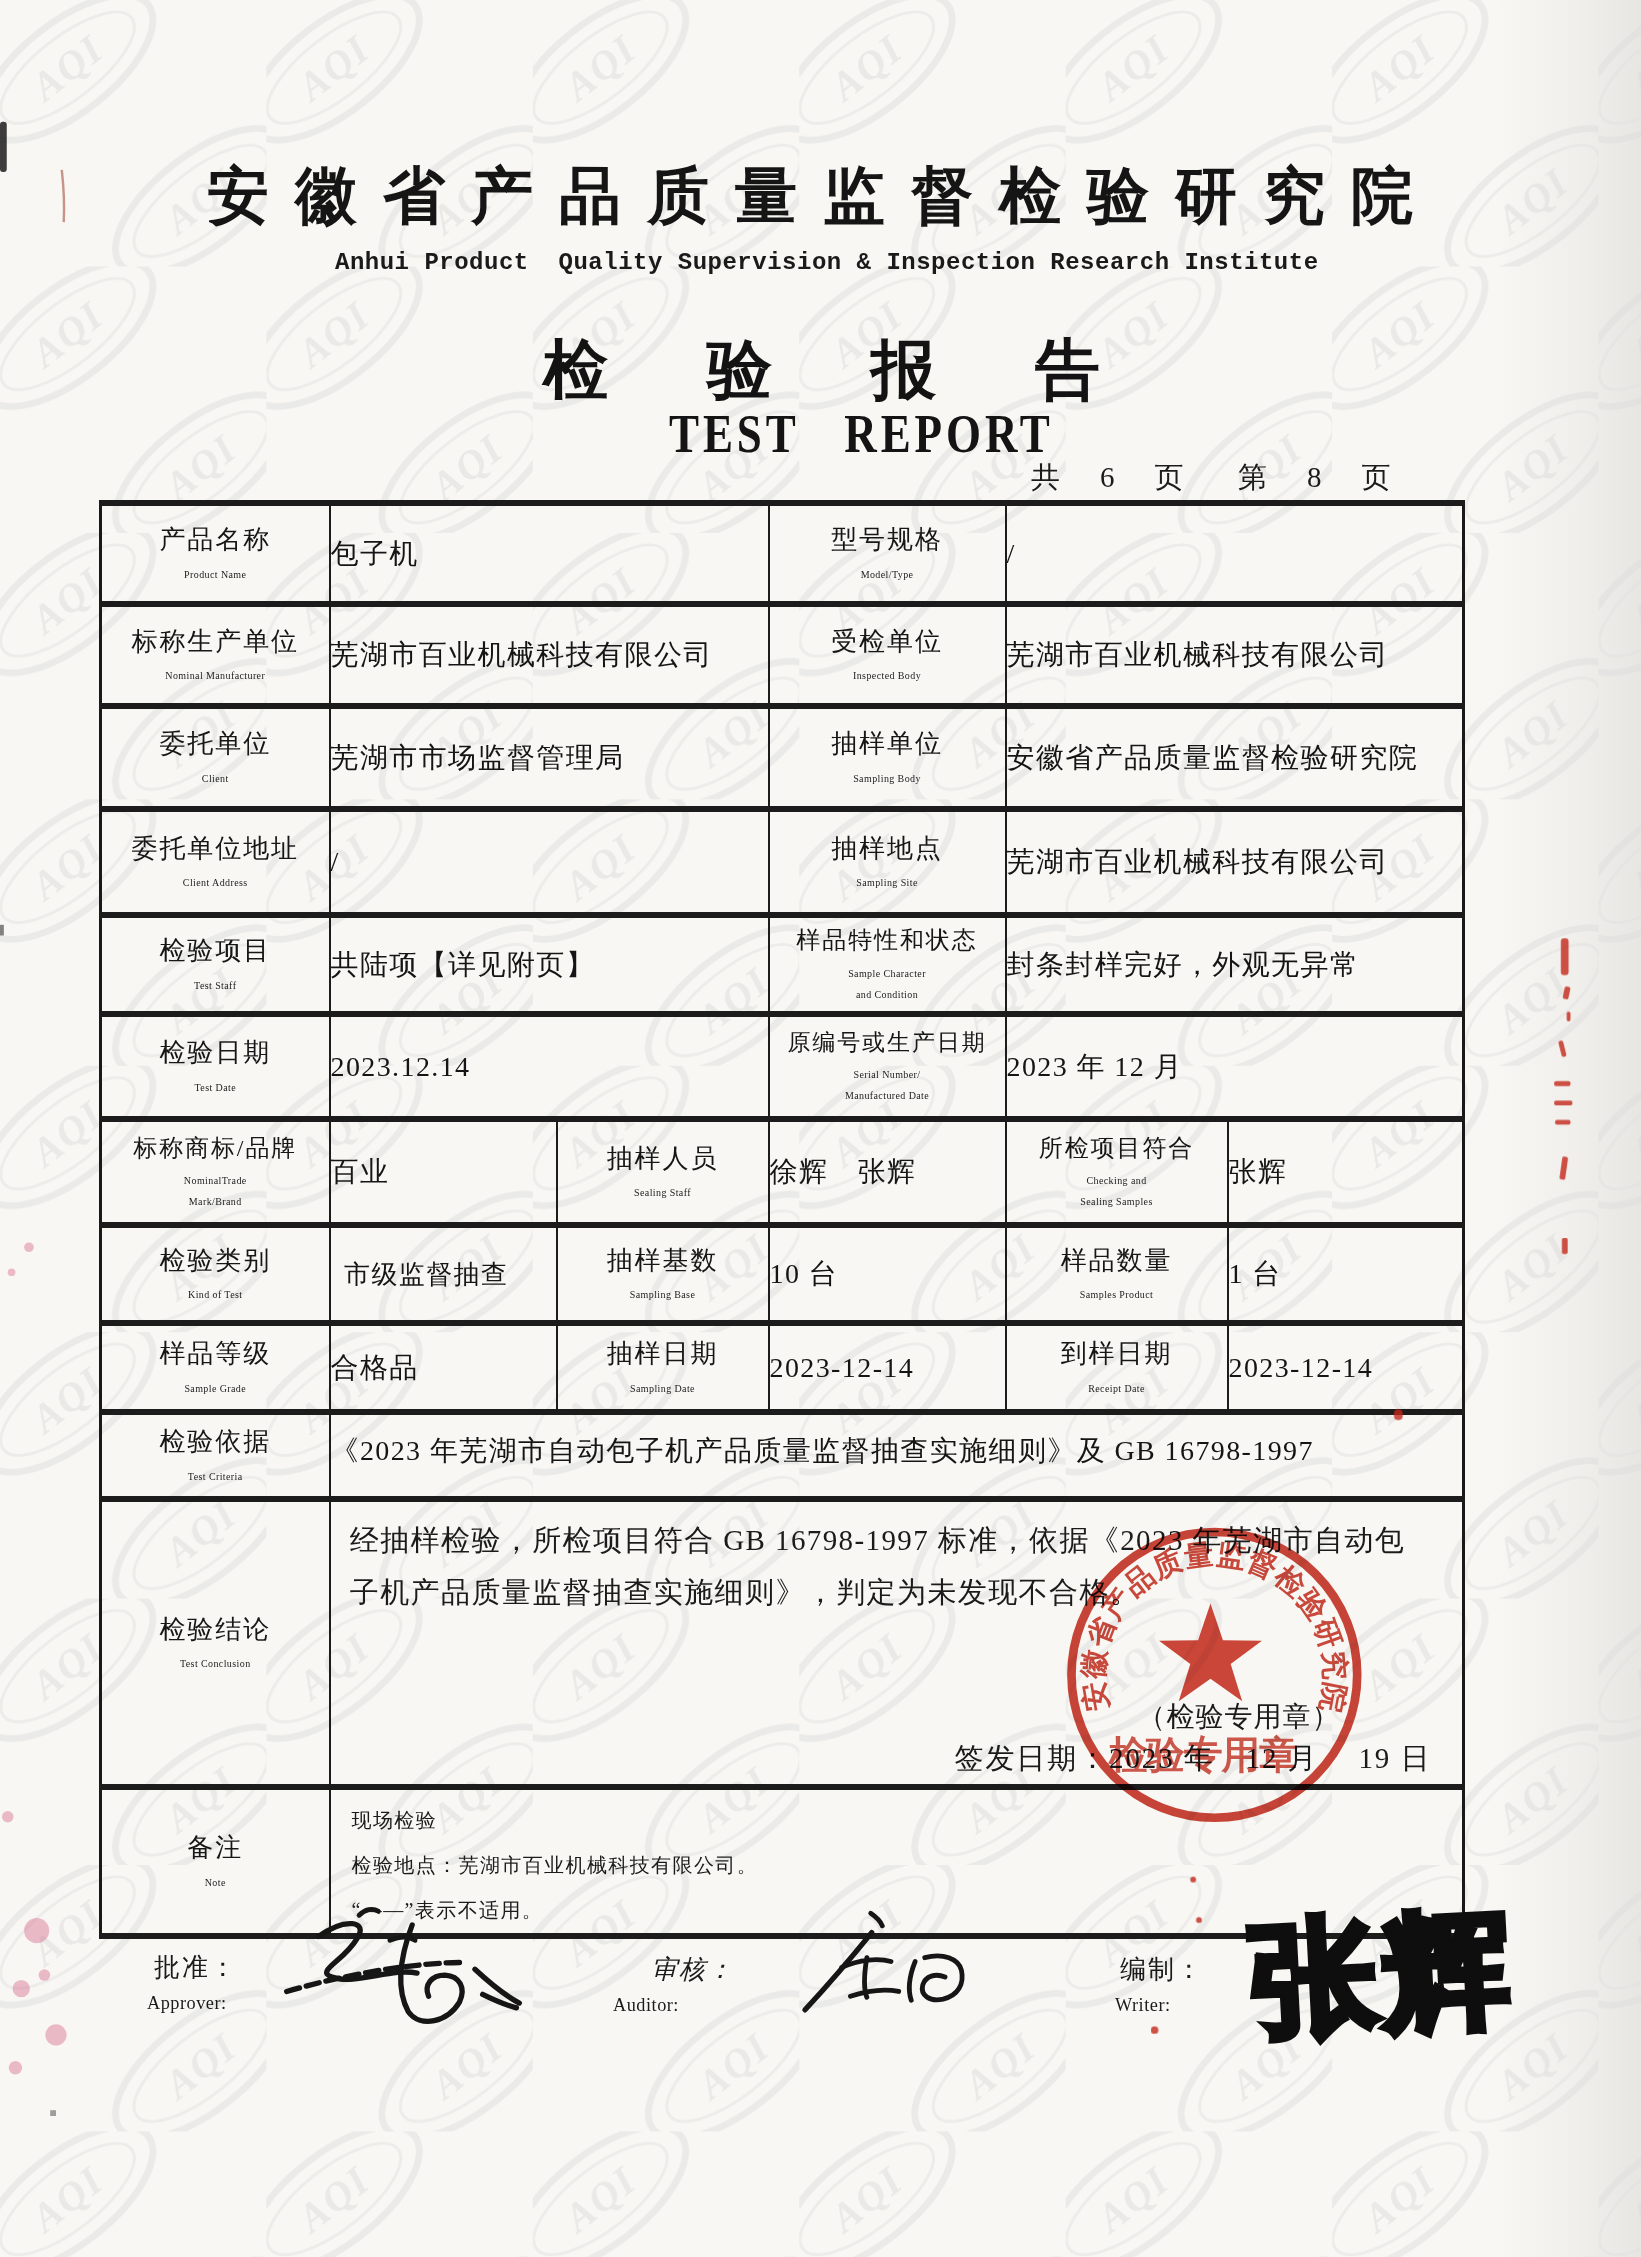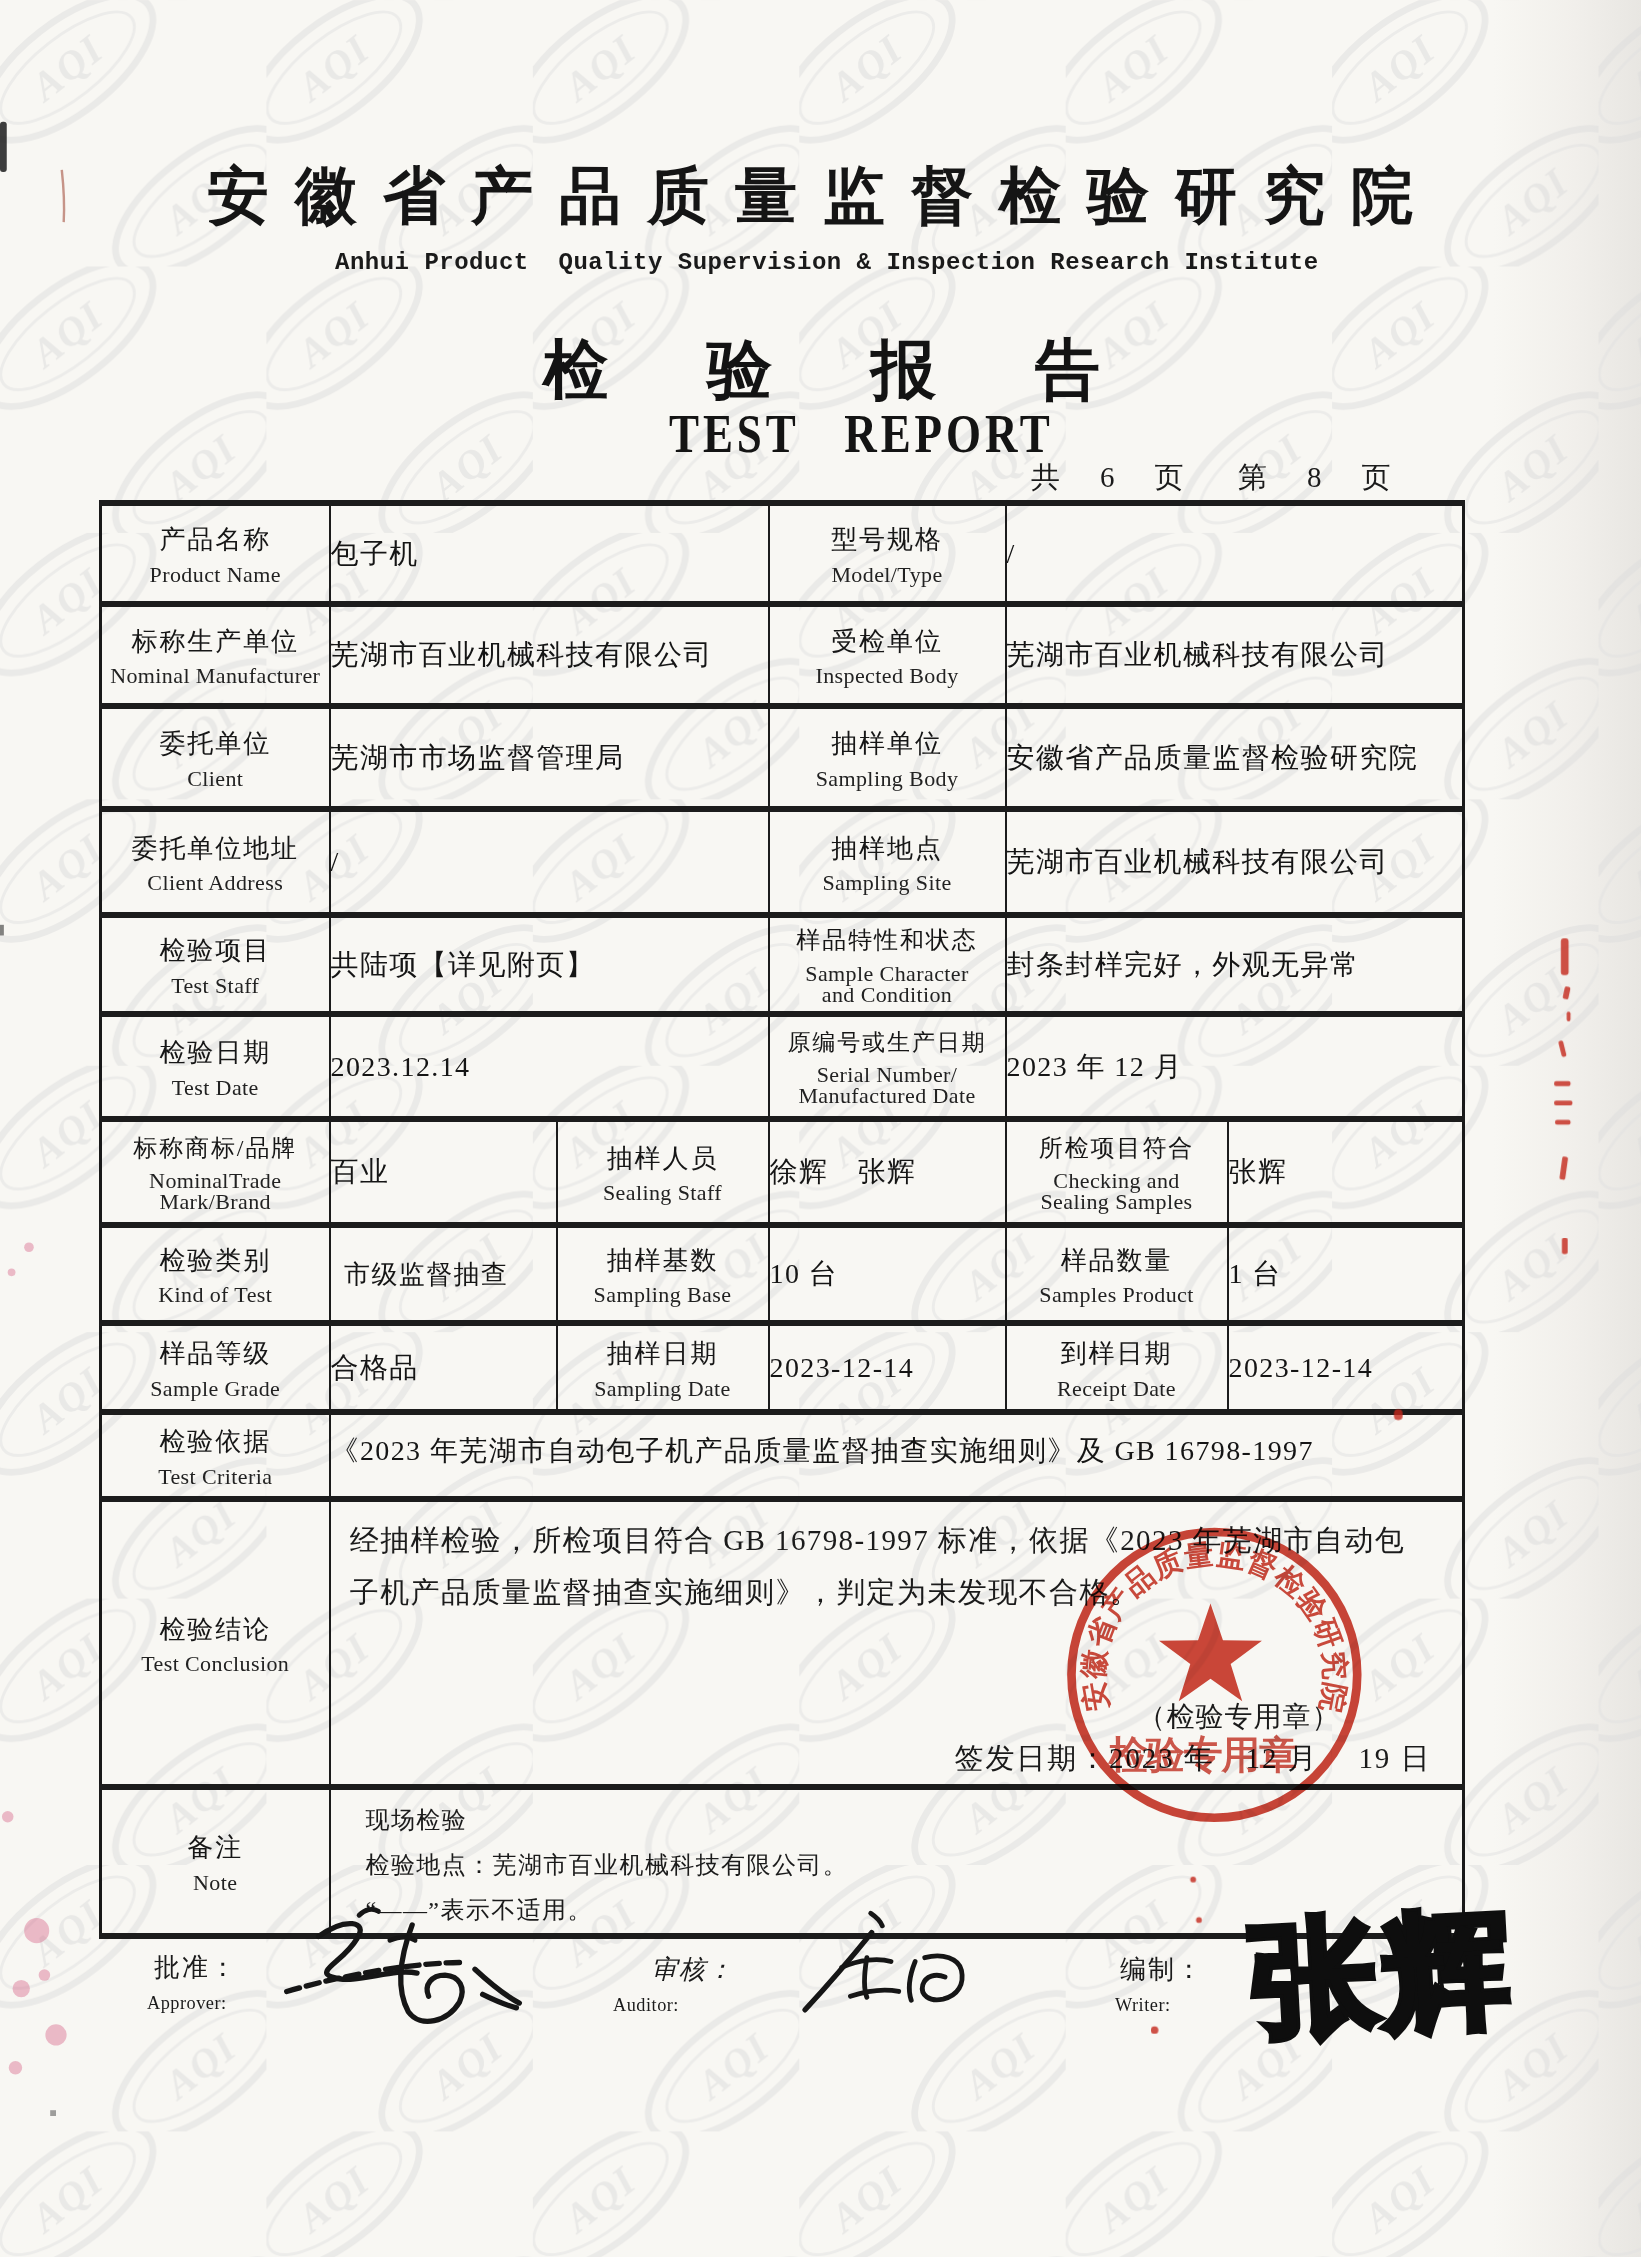--- a/index.html
+++ b/index.html
@@ -19,28 +19,28 @@
   .meta-pages{left:1031px;top:458px;font-size:29px;letter-spacing:16.4px;white-space:pre;}
   .meta-page{left:1238px;top:458px;font-size:29px;letter-spacing:16.4px;white-space:pre;}
   
   table.main{position:absolute;left:99px;top:500px;width:1362px;border-collapse:collapse;table-layout:fixed;border:3.9px solid #191919;}
   table.main td{border:2.9px solid #1c1c1c;border-top-width:6.8px;border-bottom-width:6.8px;padding:0;vertical-align:middle;overflow:hidden;}
   tr.h105{height:101px}tr.h106{height:102px}tr.h107{height:103px}tr.h110{height:106px}
   tr.h103{height:99px}tr.h109{height:105px}tr.h101{height:98px}tr.h92{height:89px}
   tr.h90{height:87px}tr.h298{height:288px}tr.h127{height:123px}
   td.lc{text-align:center;}
   .lc .cn{display:block;font-size:26px;letter-spacing:1.9px;color:#161616;}
-  .lc .en{display:block;font-size:22px;margin-top:6.8px;letter-spacing:0.4px;white-space:pre-line;line-height:21px;color:#222;}
+  .lc .en{display:block;font-size:10px;margin-top:6.8px;letter-spacing:0.4px;white-space:pre-line;line-height:21px;color:#222;}
   td.vc{font-size:28px;padding-left:21px;letter-spacing:1.4px;color:#151515;}
   td.concl{position:relative;vertical-align:top;}
   .concl-text{position:absolute;left:19.3px;top:11.6px;width:1081px;font-size:29px;line-height:52px;letter-spacing:1.4px;}
   .seal-cap{position:absolute;left:807px;top:196px;font-size:28px;letter-spacing:1px;}
   .issue-date{position:absolute;left:624px;top:237px;font-size:29px;letter-spacing:1.9px;white-space:pre;}
   td.notec{vertical-align:top;}
-  .note-line{font-size:24px;line-height:45px;padding-left:35px;letter-spacing:1.4px;}
+  .note-line{font-size:20px;line-height:45px;padding-left:21px;letter-spacing:1.4px;}
   td.notec .note-wrap{padding-top:7.7px;}
   
   .so-cn{font-size:26px;letter-spacing:1.9px;}
   .so-en{font-size:18.3px;letter-spacing:0.5px;}
   .appr-cn{left:154px;top:1950px;} .appr-en{left:147px;top:1993px;}
   .aud-cn{left:651px;top:1952px;font-style:italic;}  .aud-en{left:613px;top:1995px;}
   .wri-cn{left:1120px;top:1952px;} .wri-en{left:1115px;top:1995px;}
   
   .stamp{mix-blend-mode:multiply;opacity:.92;}
   .sig-stroke{stroke:#161616;fill:none;stroke-linecap:round;stroke-linejoin:round;}

